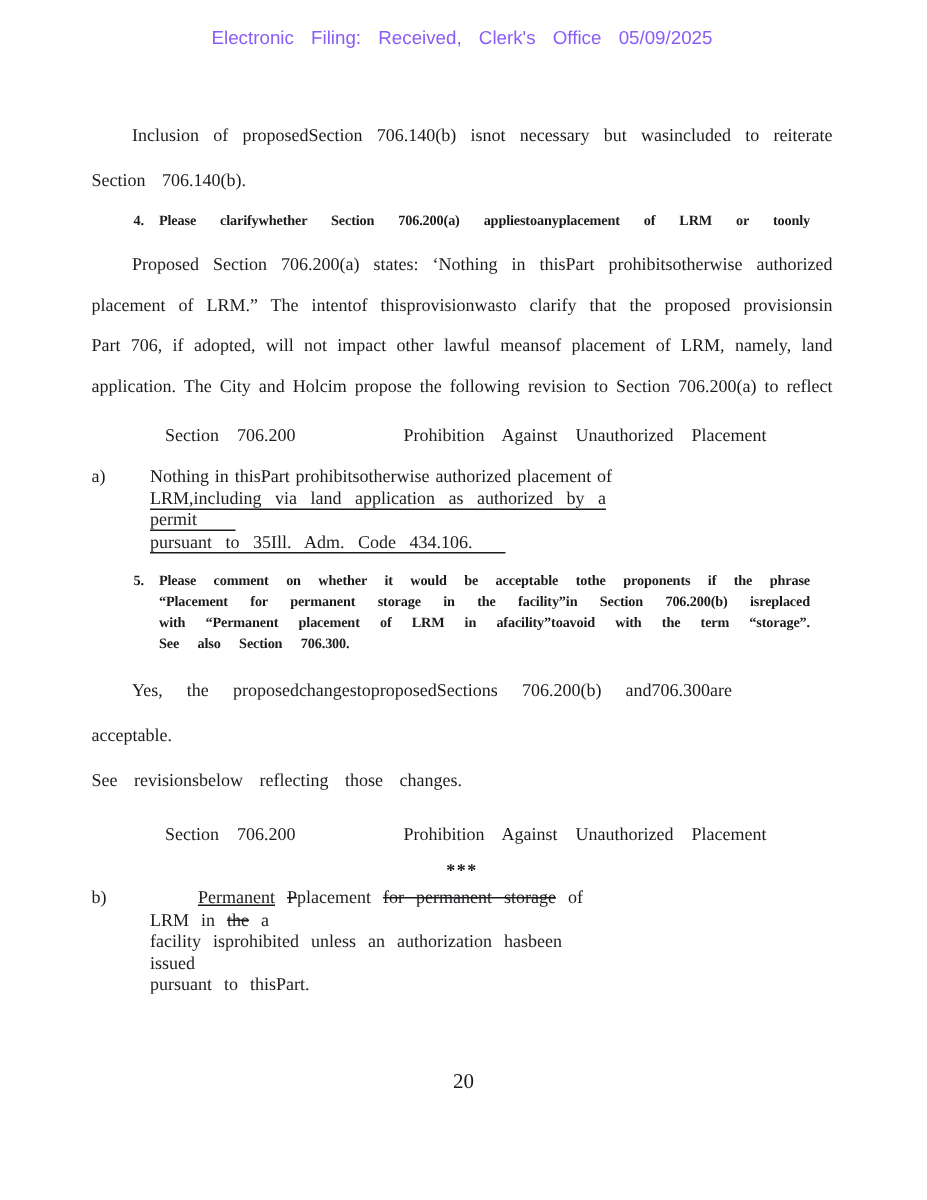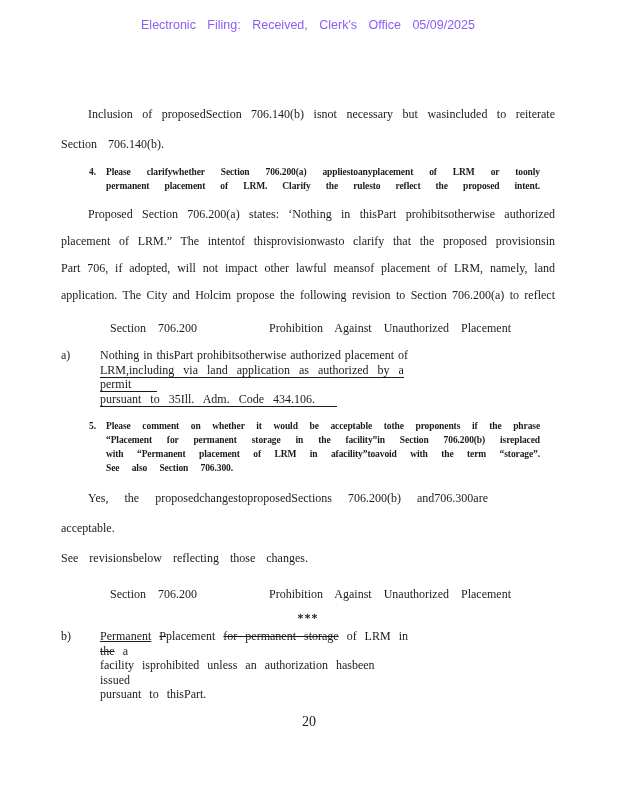--- a/index.html
+++ b/index.html
@@ -21,21 +21,21 @@
     line-height:15px;
     word-spacing:8px;
     color:#8b5cf6;
   }
   .para{font-size:12px;}
   .bl{line-height:30px;}
   .j{text-align:justify;text-align-last:justify;}
   .ind{text-indent:27px;}
   .ws8{word-spacing:8px;}
   .ws10{word-spacing:10px;}
-  .p140{margin-top:66px;}
+  .p140{margin-top:42px;}
   .p200a{margin-top:8px;}
   .p200a .bl{line-height:27px;}
   .pyes{margin-top:8px;}
   .yes1{margin-right:67px;}
   .item{
     display:flex;
     font-weight:bold;
     font-size:9.5px;
     letter-spacing:-0.1px;
     margin-left:28px;
@@ -68,21 +68,21 @@
   .ba{margin-top:12px;}
   .bb{margin-top:3px;}
   .blabel{width:39px;flex:none;line-height:14.5px;}
   .bcontent{width:308px;flex:none;}
   .cl{line-height:14.5px;}
   .ws5{word-spacing:5px;}
   .ws6{word-spacing:6px;}
   .ul{border-bottom:1.2px solid #1b1b1f;}
   .ul2{padding-right:26px;}
   .ul3{padding-right:22px;}
-  .u{text-decoration:underline;}
+  .u{text-decoration:underline;margin-left:32px;}
   .strike{text-decoration:line-through;}
   .footer{
     position:absolute;
     top:715px;left:0;width:100%;
     text-align:center;
     font-size:14px;
     line-height:13px;
   }
 </style>
 </head>
@@ -94,21 +94,20 @@
 
   <div class="para p140">
     <div class="bl j ind">Inclusion of proposedSection 706.140(b) isnot necessary but wasincluded to reiterate</div>
     <div class="bl ws8">Section 706.140(b).</div>
   </div>
 
   <div class="item item4">
     <div class="num">4.</div>
     <div class="itxt">
       <div class="il j">Please clarifywhether Section 706.200(a) appliestoanyplacement of LRM or toonly</div>
-      <div class="il j">permanent placement of LRM. Clarify the rulesto reflect the proposed intent.</div>
     </div>
   </div>
 
   <div class="para p200a">
     <div class="bl j ind">Proposed Section 706.200(a) states: ‘Nothing in thisPart prohibitsotherwise authorized</div>
     <div class="bl j">placement of LRM.” The intentof thisprovisionwasto clarify that the proposed provisionsin</div>
     <div class="bl j">Part 706, if adopted, will not impact other lawful meansof placement of LRM, namely, land</div>
     <div class="bl j">application. The City and Holcim propose the following revision to Section 706.200(a) to reflect</div>
   </div>
 

